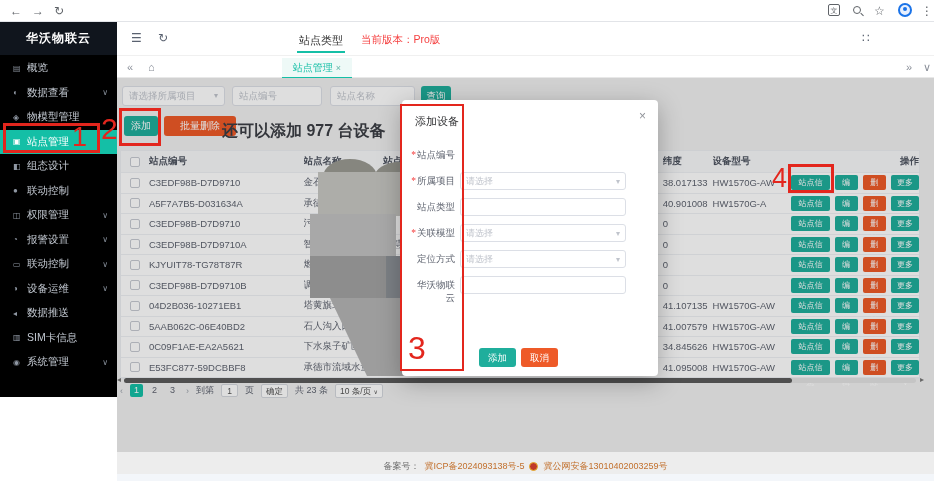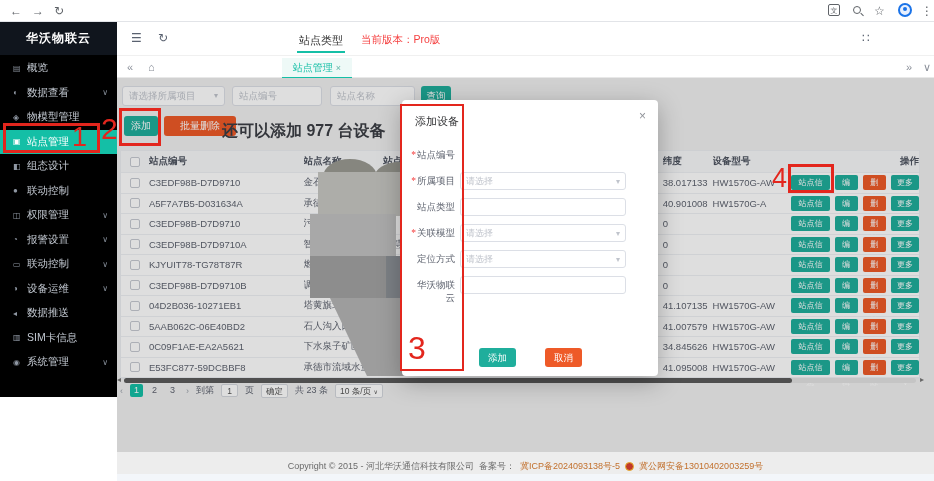--- a/index.html
+++ b/index.html
@@ -524,39 +524,38 @@
         <div class="mfield">
           <span class="mlabel"><i class="req-star">*</i><span>华沃物联云</span></span>
           <span class="mbox">
             <span class="ph"></span>
             
           </span>
         </div>
       </div>
     <div class="m-btns">
       <button class="btn t md" style="position:absolute;left:77px;">添加</button>
-      <button class="btn o md" style="position:absolute;left:119px;margin-left:24px;">取消</button>
+      <button class="btn o md" style="position:absolute;left:119px;">取消</button>
     </div>
   </div>
 
   <div class="ann-box" style="left:3px;top:123px;width:97px;height:30px;"></div>
   <span class="ann-num" style="left:72px;top:124px;font-size:27px;">1</span>
 
   <div class="ann-box" style="left:119px;top:108px;width:42px;height:38px;"></div>
   <span class="ann-num" style="left:101px;top:114px;">2</span>
 
   <div class="ann-box" style="left:400px;top:104px;width:64px;height:267px;border-width:2.5px;"></div>
   <span class="ann-num" style="left:408px;top:332px;font-size:32px;">3</span>
 
   <div class="ann-box" style="left:788px;top:164px;width:46px;height:29px;"></div>
   <span class="ann-num" style="left:772px;top:165px;font-size:27px;">4</span>
 
   <div class="footer">
     <div class="footline">
-      <span>Copyright © 2015 - 河北华沃通信科技有限公司</span>
       <span>备案号：</span>
       <span class="lnk">冀ICP备2024093138号-5</span>
       <span class="badge"></span>
       <span class="lnk">冀公网安备13010402003259号</span>
     </div>
   </div>
   <div class="footer-strip"></div>
 
 </div>
 

